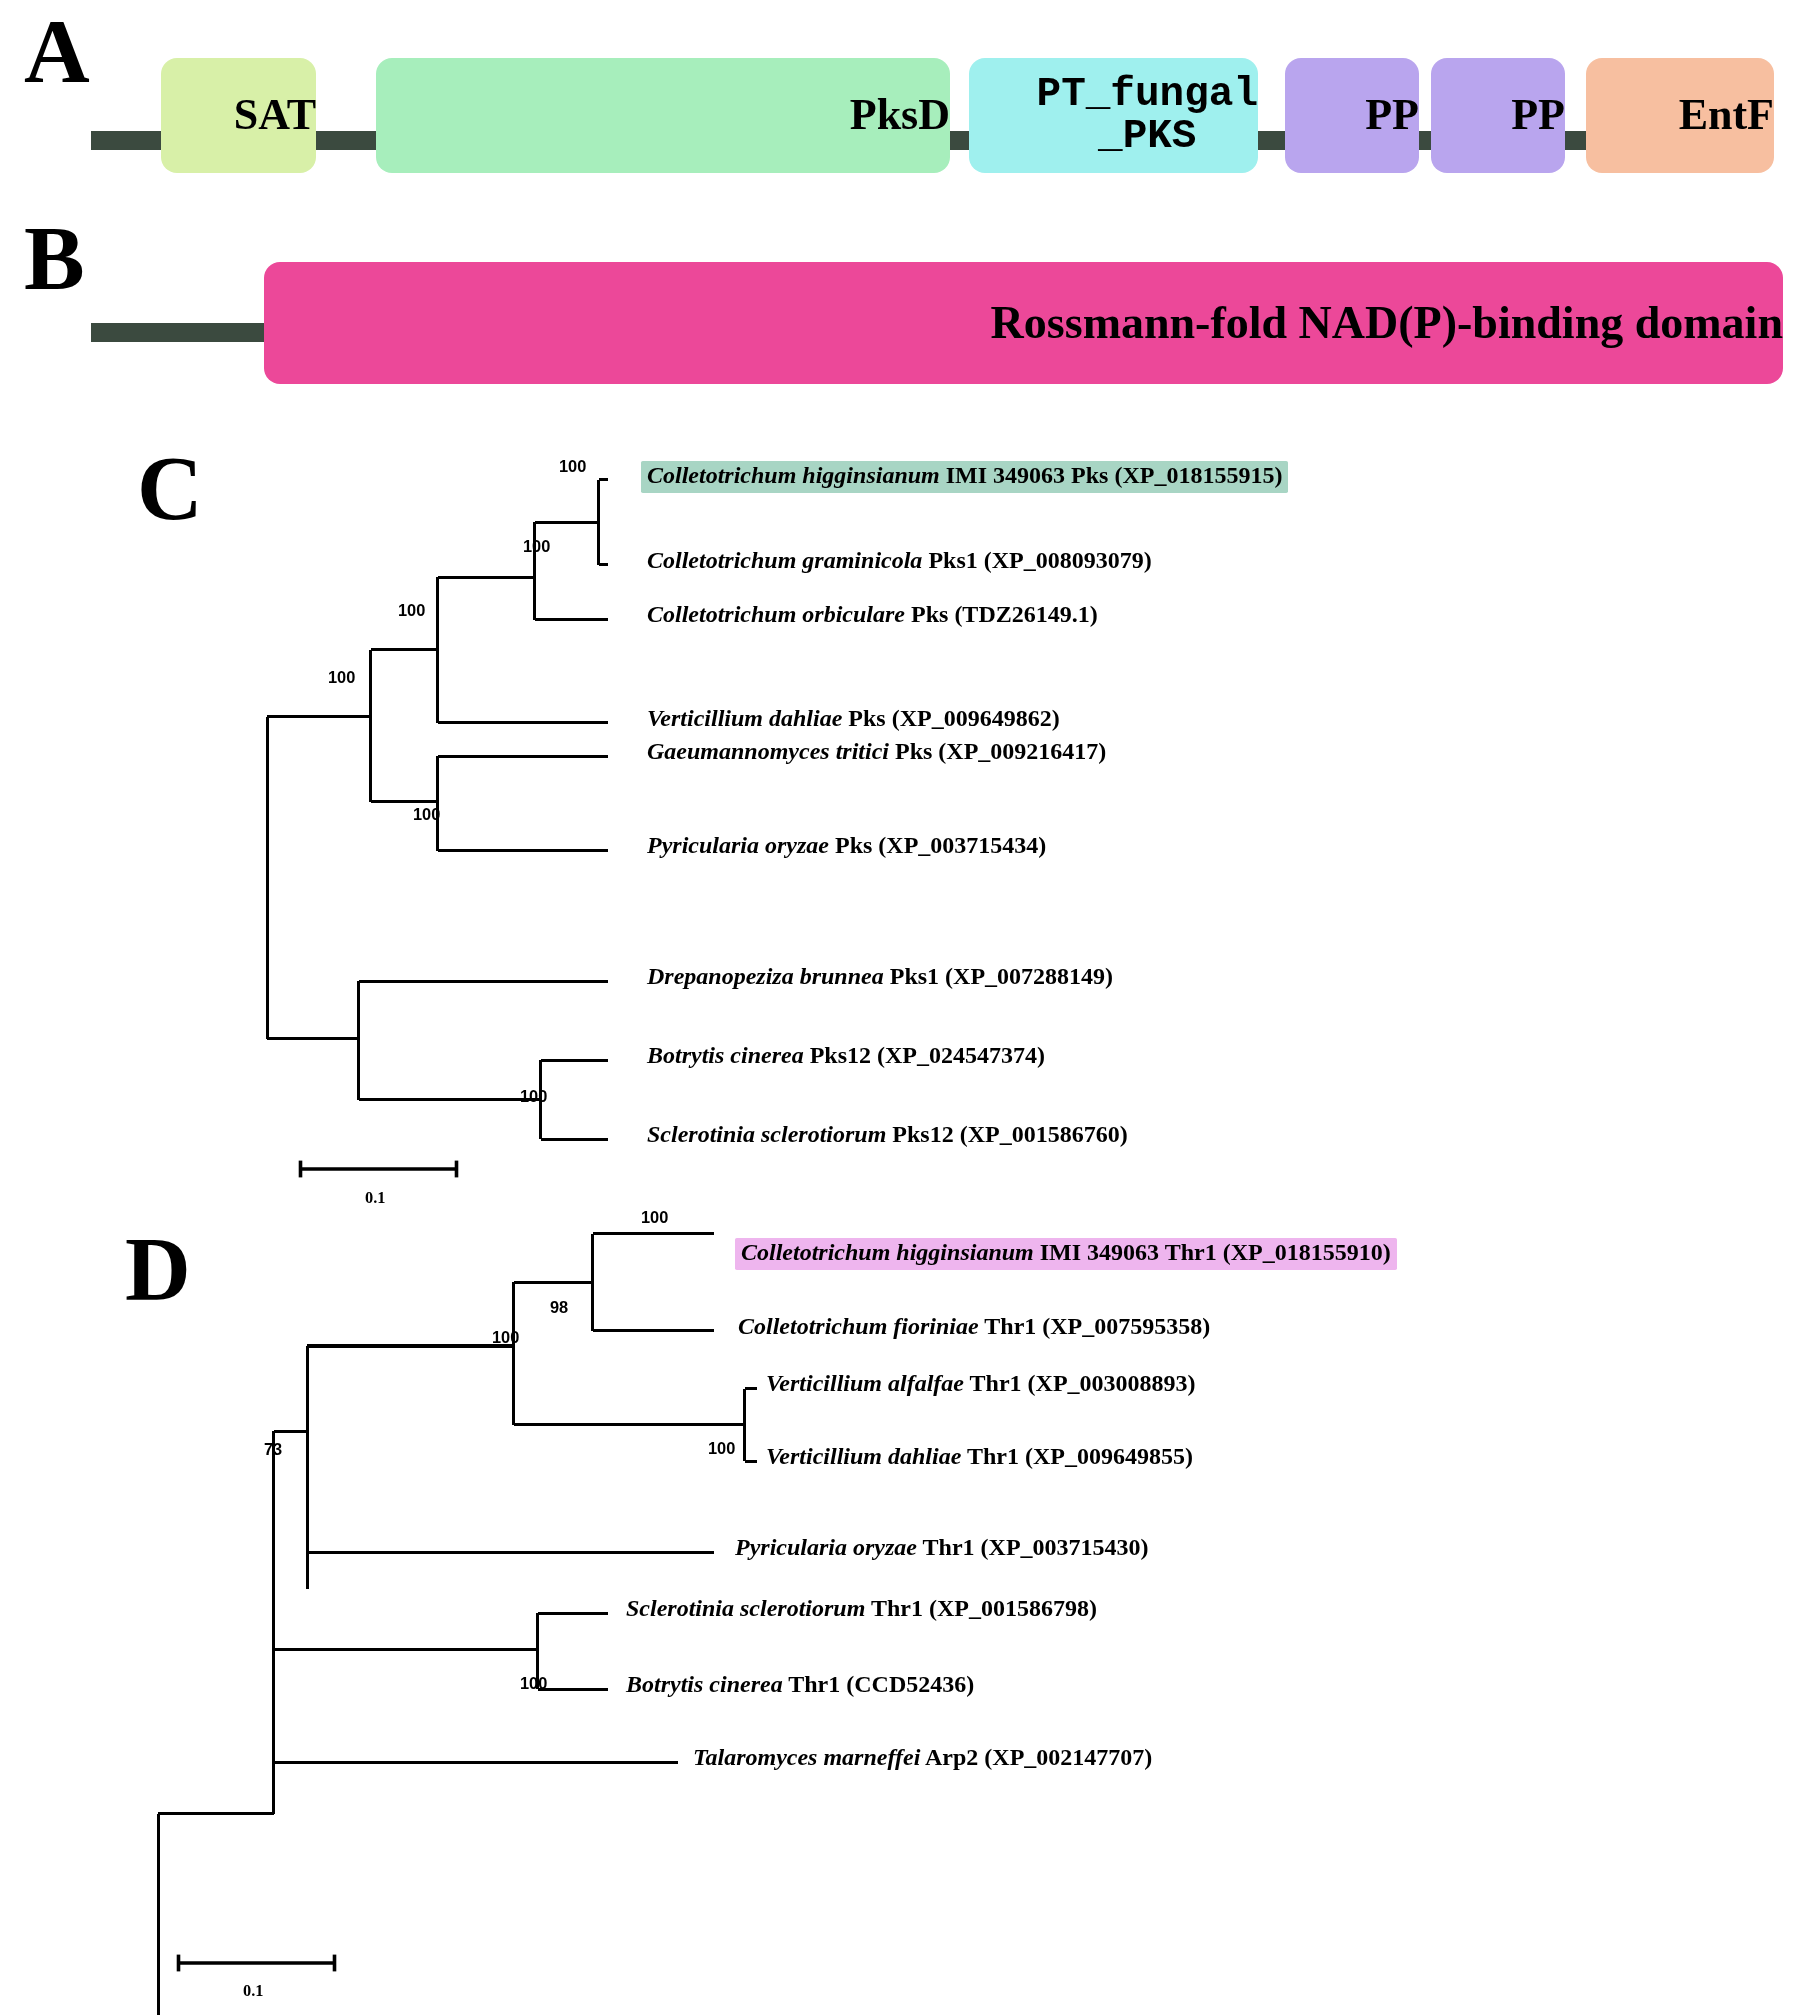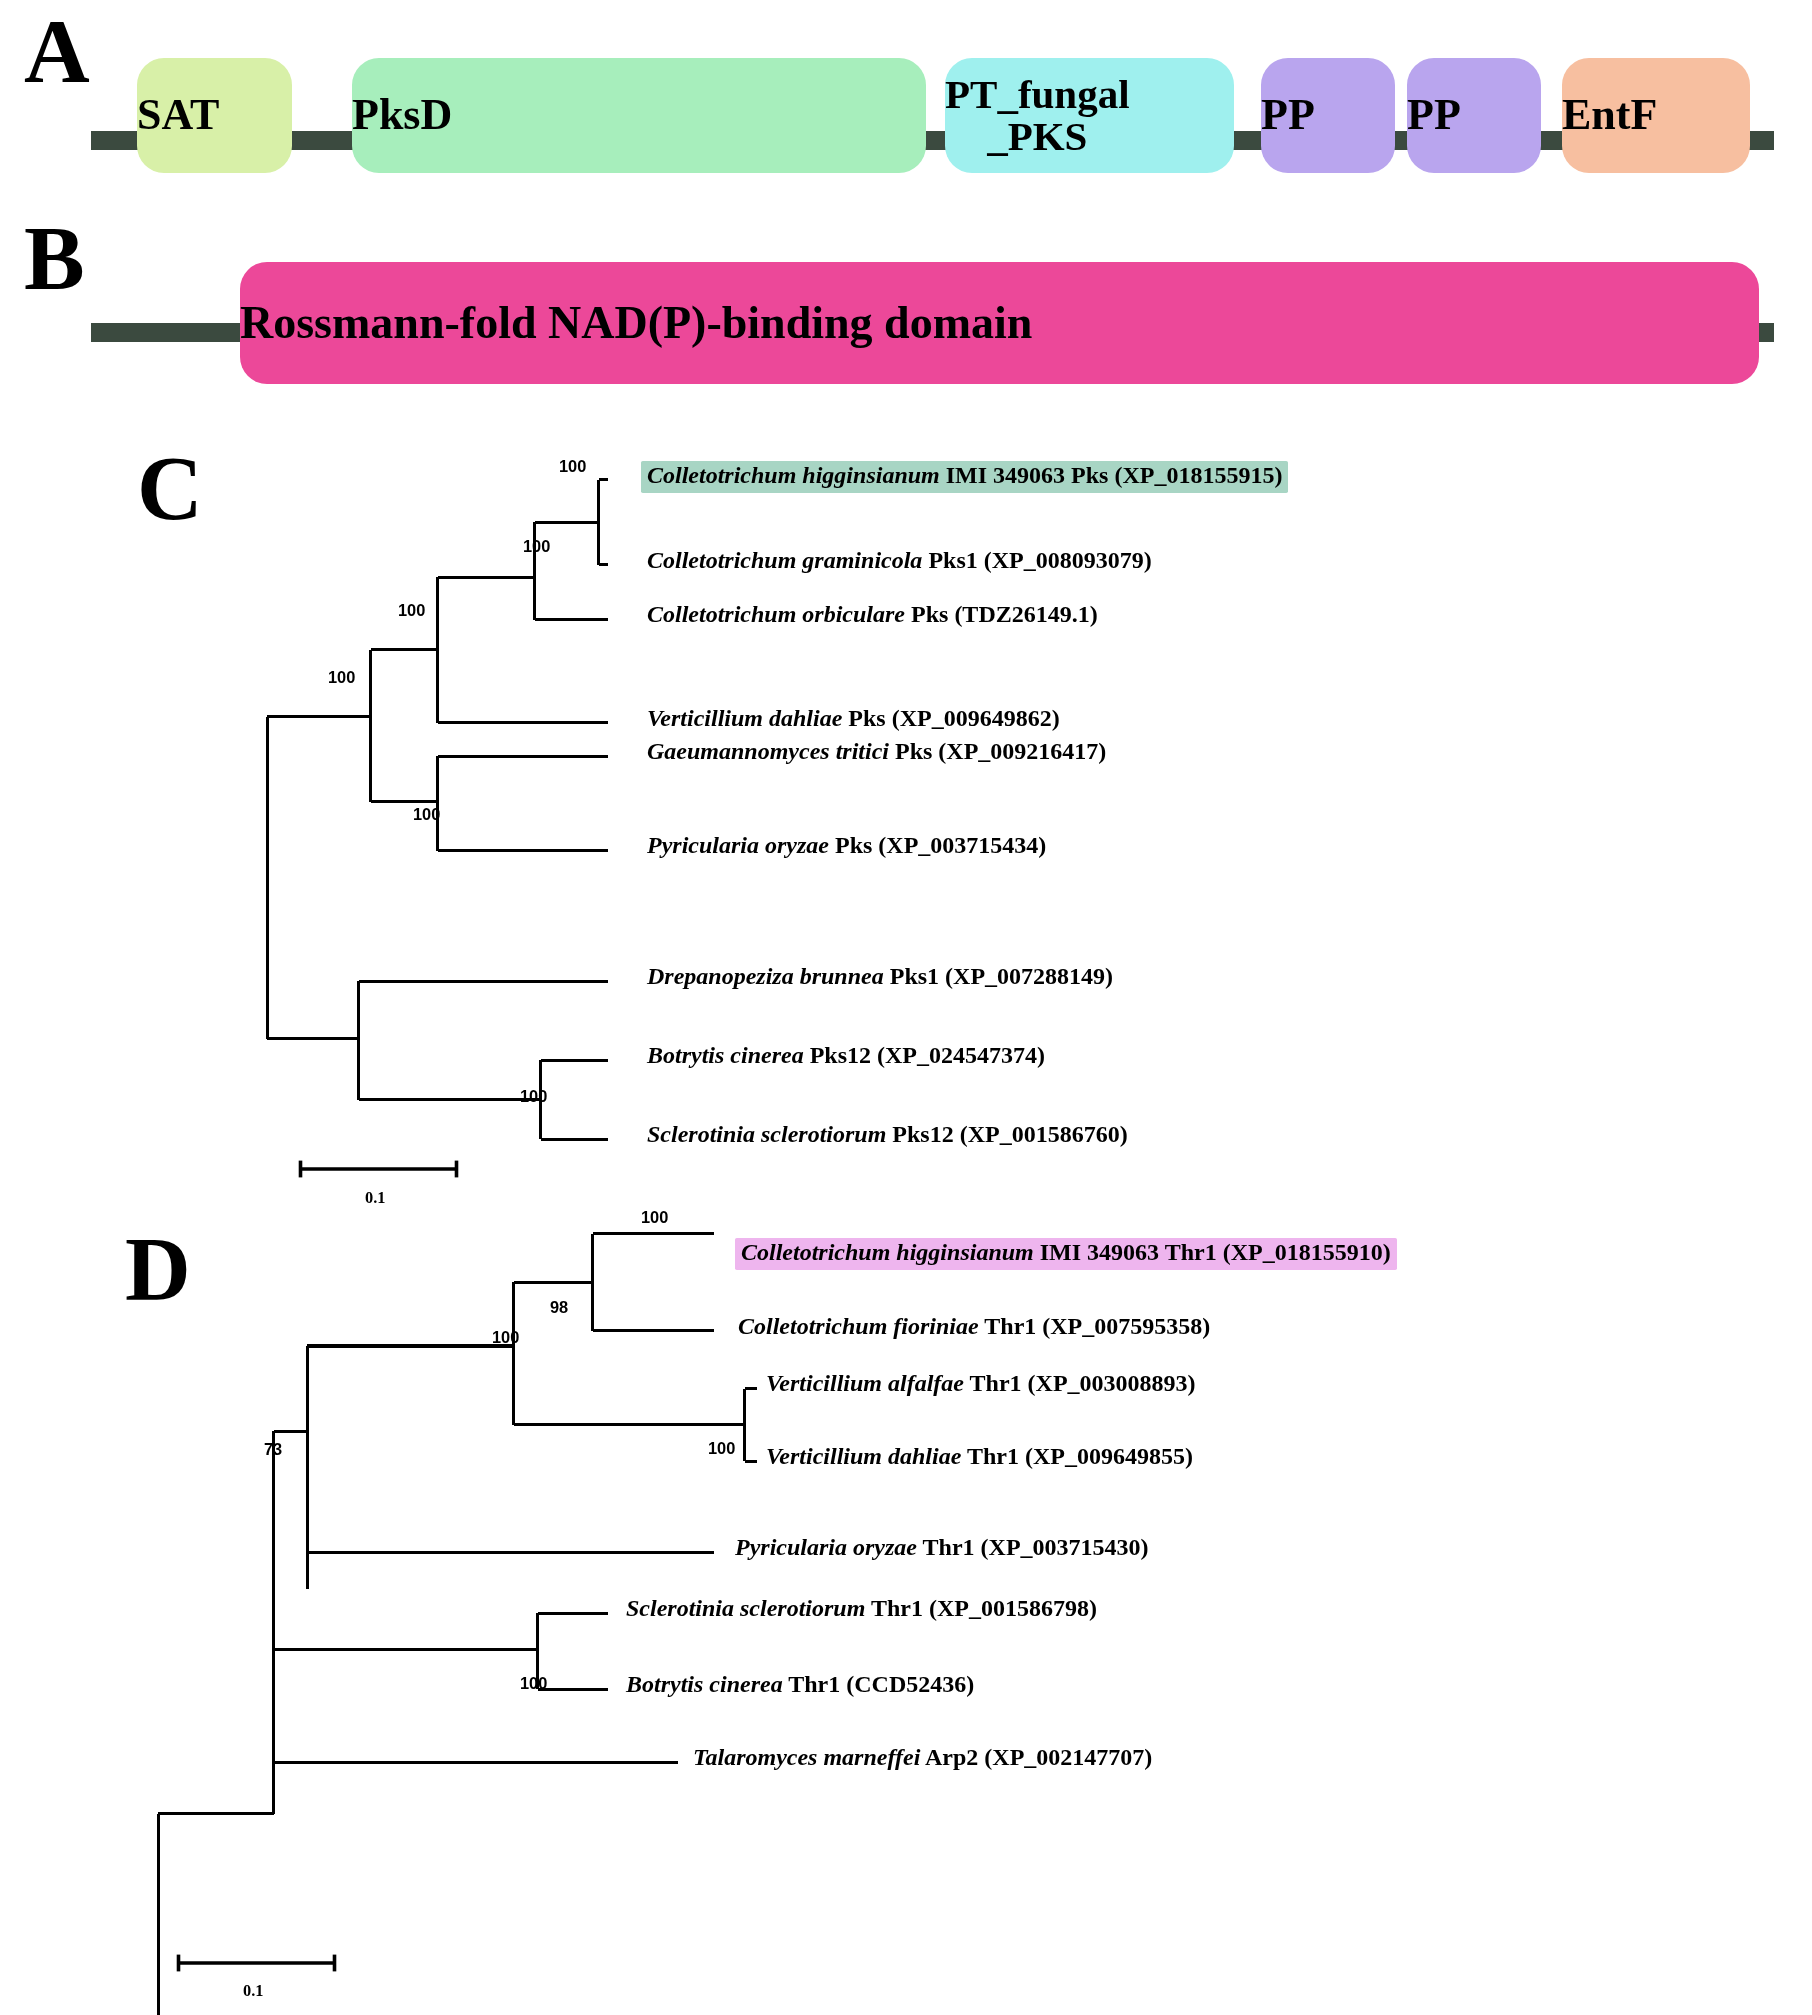--- a/index.html
+++ b/index.html
@@ -1,21 +1,21 @@
 <!DOCTYPE html>
 <html style="font-size:9.7px"><head>
 <meta charset="utf-8">
 <style>
   html,body{margin:0;padding:0;background:#ffffff;}
   body{width:1813px;height:2015px;position:relative;font-family:"Liberation Serif",serif;color:#000;}
   .panel-letter{position:absolute;font-family:"Liberation Serif",serif;font-weight:bold;font-size:91px;line-height:1;}
   
   #panelA{position:absolute;left:0;top:0;width:1813px;height:219px;}
   .backbone{position:absolute;background:#3b4a3f;}
-  .dom{position:absolute;border-radius:27px;display:flex;align-items:center;justify-content:flex-start;text-align:center;font-weight:bold;font-family:"Liberation Serif",serif;}
+  .dom{position:absolute;border-radius:16px;display:flex;align-items:center;justify-content:flex-end;text-align:center;font-weight:bold;font-family:"Liberation Serif",serif;margin-left:24px;}
   .dom span{display:block;line-height:1.02;}
   
   #panelB{position:absolute;left:0;top:201px;width:1813px;height:182px;}
   
   .tree{position:absolute;}
   .hl{display:inline-block;padding:1.2px 6px 3.6px 6px;border-radius:1.8px;}
   .leaf{position:absolute;white-space:nowrap;font-size:24px;font-weight:bold;font-family:"Liberation Serif",serif;text-align:center;}
   .leaf i{font-style:italic;}
   .boot{position:absolute;white-space:nowrap;font-size:16.4px;font-weight:bold;font-family:Liberation Sans, sans-serif;}
   .scaletxt{position:absolute;font-size:16.4px;font-weight:bold;font-family:"Liberation Serif",serif;}
@@ -30,21 +30,21 @@
   <div class="backbone" style="left:91px;top:131px;width:1683px;height:19.4px;"></div>
 
   <div class="dom" style="left:137px;top:58px;width:155px;height:115px;background:#d8f0a8;">
     <span style="font-size:44px;">SAT</span>
   </div>
 
   <div class="dom" style="left:352px;top:58px;width:574px;height:115px;background:#a7eebc;">
     <span style="font-size:44px;">PksD</span>
   </div>
 
-  <div class="dom" style="left:945px;top:58px;width:289px;height:115px;background:#9ff0ee;">
+  <div class="dom" style="left:945px;top:58px;width:289px;height:115px;background:#9ff0ee;font-family:Liberation Mono, monospace;">
     <span style="font-size:41px;white-space:pre-line;" id="pt-label">PT_fungal
 _PKS</span>
   </div>
 
   <div class="dom" style="left:1261px;top:58px;width:134px;height:115px;background:#b9a5ee;">
     <span style="font-size:44px;">PP</span>
   </div>
 
   <div class="dom" style="left:1407px;top:58px;width:134px;height:115px;background:#b9a5ee;">
     <span style="font-size:44px;">PP</span>

